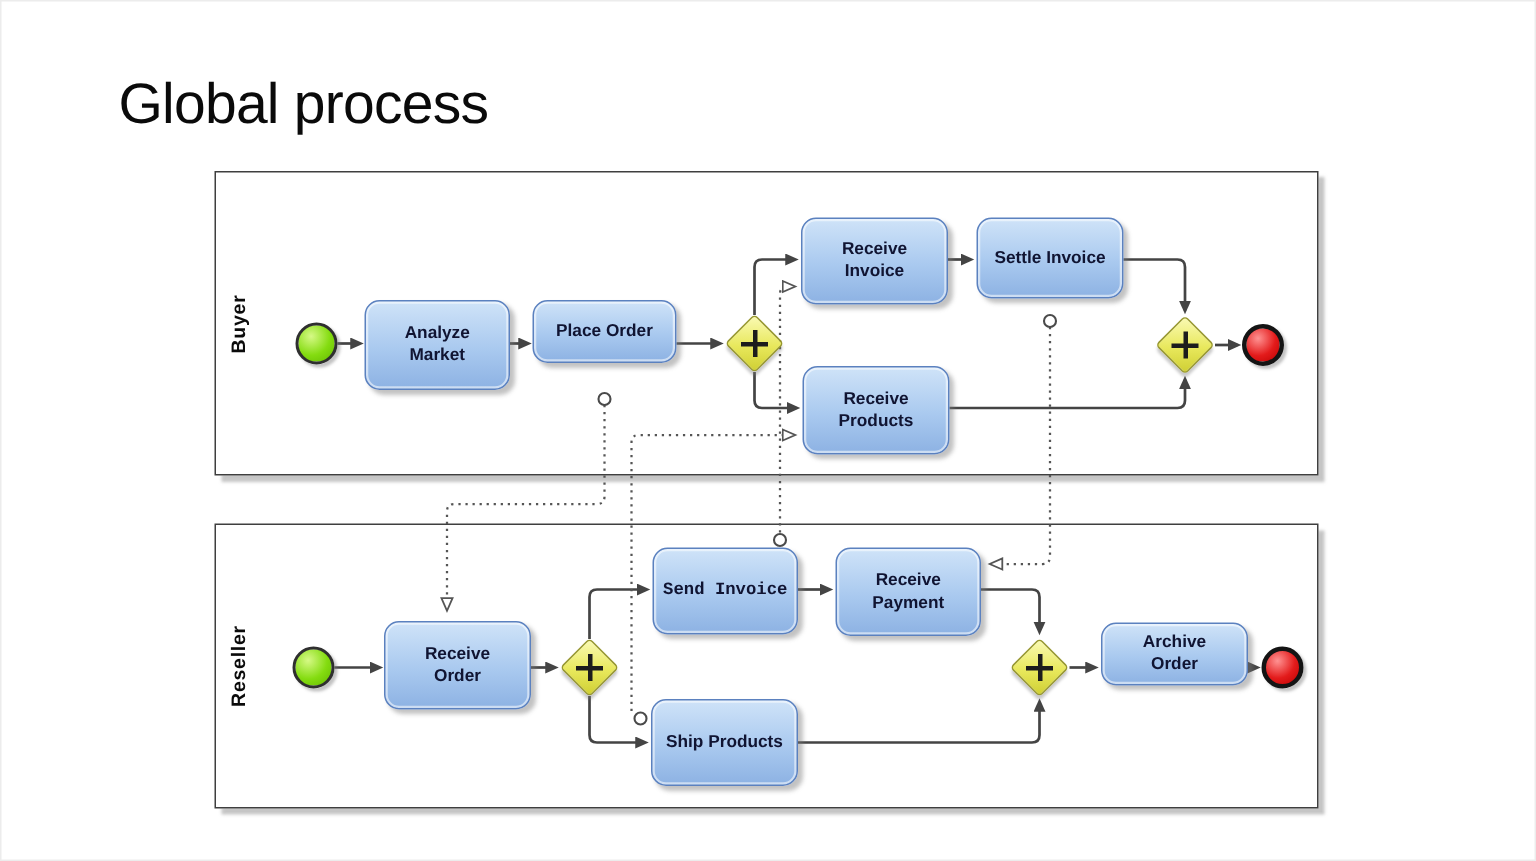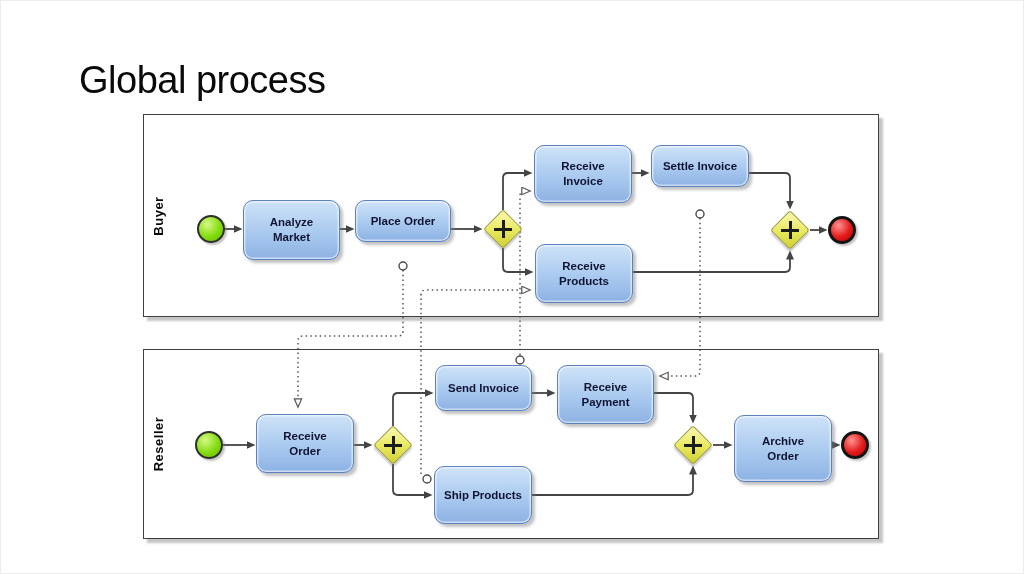--- a/index.html
+++ b/index.html
@@ -7,21 +7,21 @@
     --task-text:#101432;
     --gateway-border:#97972e; --gateway-fill-light:#fafab4; --gateway-fill-mid:#e8e85c; --gateway-fill-dark:#cfcf33;
     --start-fill:#84dc10; --start-border:#2f2f2f;
     --end-fill:#e31b1b; --end-border:#141414;
     --flow:#444444; --message:#555555; --lane-border:#3f3f3f; --title:#0a0a0a;
   }
   *{margin:0;padding:0;box-sizing:border-box}
   html,body{width:1024px;height:574px;overflow:hidden;background:#ffffff;
     font-family:"Liberation Sans",sans-serif;}
   .slide{position:relative;width:1024px;height:574px;background:#fff;border:1px solid #ececec}
-  .title{position:absolute;left:78px;top:58px;font-size:38px;letter-spacing:-0.5px;
+  .title{position:absolute;left:78px;top:48px;font-size:38px;letter-spacing:-0.5px;
     color:var(--title);font-weight:400;}
   .diagram{position:absolute;left:0;top:0;width:1024px;height:574px}
   .lane{position:absolute;background:#fff;border:1.2px solid var(--lane-border);
     box-shadow:4px 4px 2px rgba(150,150,150,.55)}
   .lane-buyer{left:142px;top:113px;width:736px;height:203px}
   .lane-reseller{left:142px;top:348px;width:736px;height:190px}
   .lane-label{position:absolute;left:7px;top:50%;transform:translateY(-50%) rotate(180deg);
     writing-mode:vertical-rl;font-weight:bold;font-size:13px;color:#0b0b0b;letter-spacing:.5px}
   #edge-layer{position:absolute;left:0;top:0;width:1024px;height:574px;pointer-events:none}
   #node-layer{position:absolute;left:0;top:0;width:1024px;height:574px}
@@ -113,21 +113,21 @@
         </div>
         <div class="gateway" style="left: 482px; top: 208px;">
           <div class="diamond"></div>
           <div class="bar-h"></div>
           <div class="bar-v"></div>
         </div>
         <div class="task" style="left: 533px; top: 144px; width: 98px; height: 58px;">
           <span class="task-label">Receive
 Invoice</span>
         </div>
-        <div class="task" style="left: 650px; top: 144px; width: 98px; height: 42px; border-radius: 10px;">
+        <div class="task" style="left: 650px; top: 144px; width: 98px; height: 54px; border-radius: 10px;">
           <span class="task-label">Settle Invoice</span>
         </div>
         <div class="task" style="left: 534px; top: 243px; width: 98px; height: 59px;">
           <span class="task-label">Receive
 Products</span>
         </div>
         <div class="gateway" style="left: 769px; top: 209px;">
           <div class="diamond"></div>
           <div class="bar-h"></div>
           <div class="bar-v"></div>
@@ -136,35 +136,35 @@
         <div class="event start" style="left: 194px; top: 430px;"></div>
         <div class="task" style="left: 255px; top: 413px; width: 98px; height: 59px;">
           <span class="task-label">Receive
 Order</span>
         </div>
         <div class="gateway" style="left: 372px; top: 424px;">
           <div class="diamond"></div>
           <div class="bar-h"></div>
           <div class="bar-v"></div>
         </div>
-        <div class="task" style="left: 434px; top: 364px; width: 97px; height: 46px;">
+        <div class="task" style="left: 434px; top: 364px; width: 97px; height: 58px; font-family: Liberation Mono, monospace;">
           <span class="task-label">Send Invoice</span>
         </div>
         <div class="task" style="left: 556px; top: 364px; width: 97px; height: 59px;">
           <span class="task-label">Receive
 Payment</span>
         </div>
         <div class="task" style="left: 433px; top: 465px; width: 98px; height: 58px;">
           <span class="task-label">Ship Products</span>
         </div>
         <div class="gateway" style="left: 672px; top: 424px;">
           <div class="diamond"></div>
           <div class="bar-h"></div>
           <div class="bar-v"></div>
         </div>
-        <div class="task" style="left: 733px; top: 414px; width: 98px; height: 67px;">
+        <div class="task" style="left: 733px; top: 414px; width: 98px; height: 42px;">
           <span class="task-label">Archive
 Order</span>
         </div>
         <div class="event end" style="left: 840px; top: 430px;"></div>
       </div>
   </div>
 </div>
 
 </body></html>

